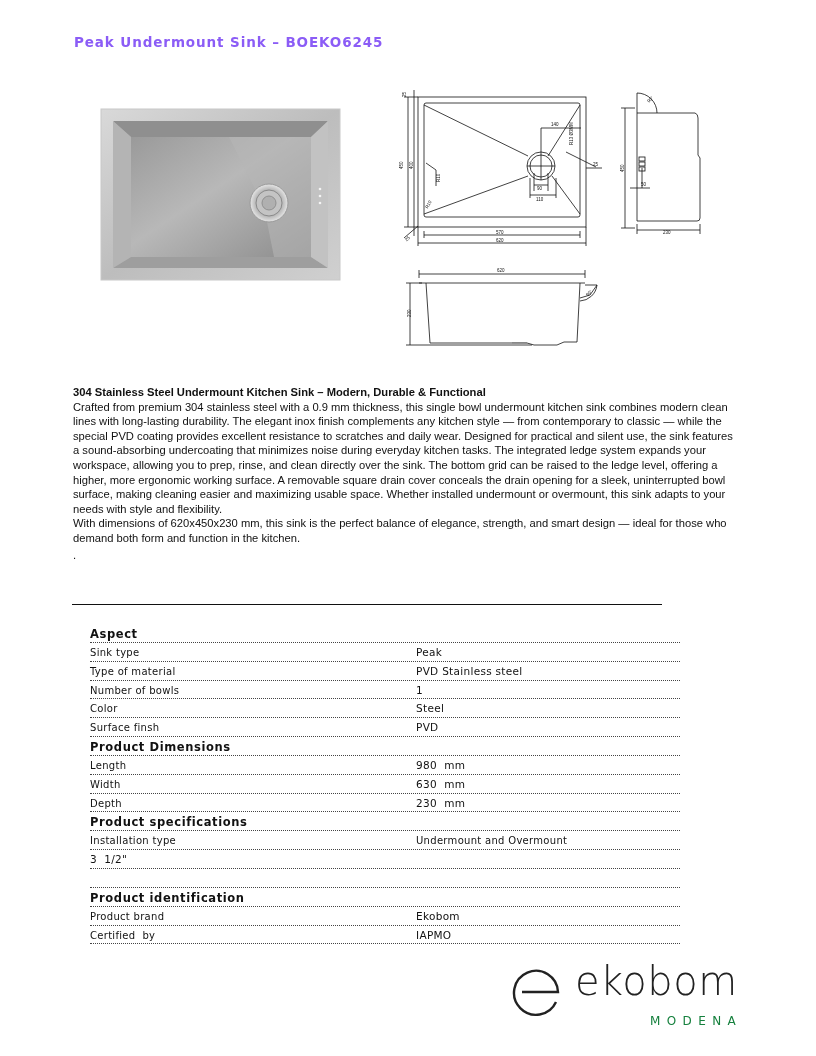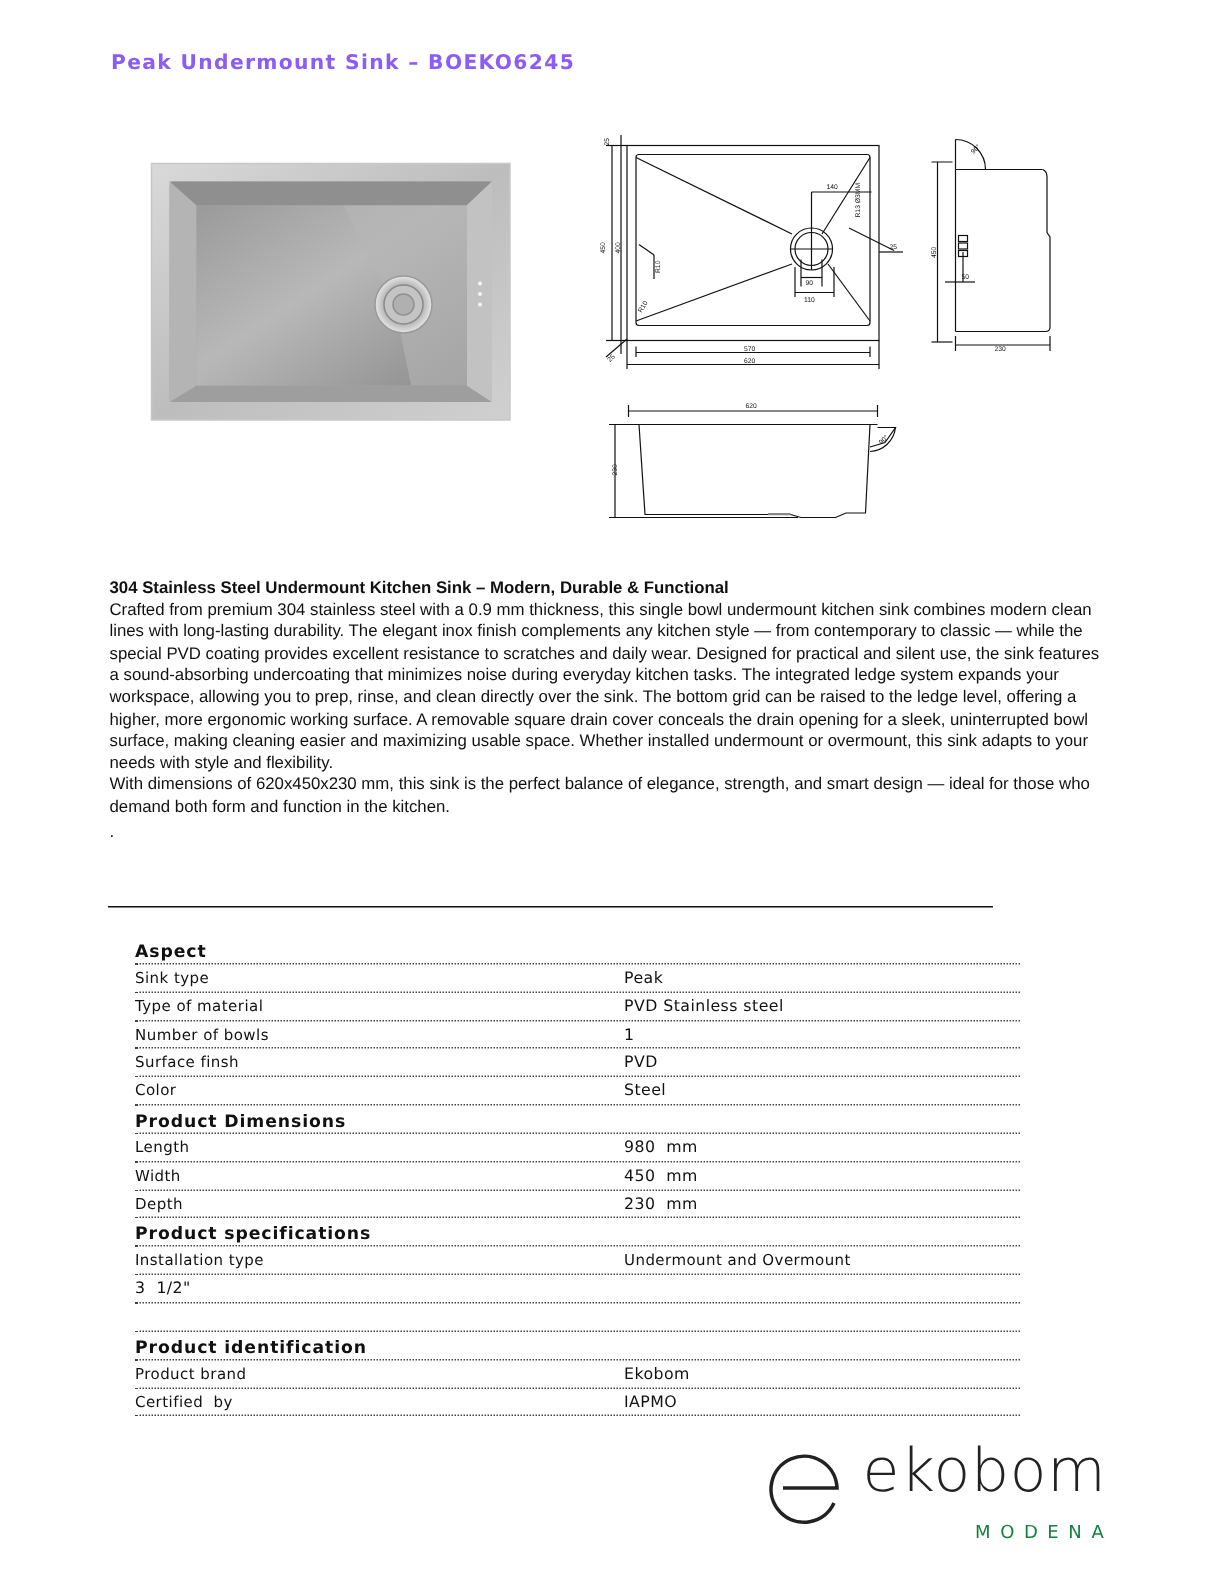--- a/index.html
+++ b/index.html
@@ -173,36 +173,36 @@
     </div>
   <div class="row">
       <span class="k">Type of material</span>
       <span class="v">PVD Stainless steel</span>
     </div>
   <div class="row">
       <span class="k">Number of bowls</span>
       <span class="v">1</span>
     </div>
   <div class="row">
+      <span class="k">Color</span>
+      <span class="v">Steel</span>
+    </div>
+  <div class="row">
       <span class="k">Surface finsh</span>
       <span class="v">PVD</span>
     </div>
-  <div class="row">
-      <span class="k">Color</span>
-      <span class="v">Steel</span>
-    </div>
 
   <div class="sec-title">Product Dimensions</div>
   <div class="row">
       <span class="k">Length</span>
       <span class="v" style="white-space:pre;">980  mm</span>
     </div>
   <div class="row">
       <span class="k">Width</span>
-      <span class="v" style="white-space:pre;">450  mm</span>
+      <span class="v" style="white-space:pre;">630  mm</span>
     </div>
   <div class="row">
       <span class="k">Depth</span>
       <span class="v" style="white-space:pre;">230  mm</span>
     </div>
 
   <div class="sec-title">Product specifications</div>
   <div class="row">
       <span class="k">Installation type</span>
       <span class="v" style="font-size:10px;">Undermount and Overmount</span>

